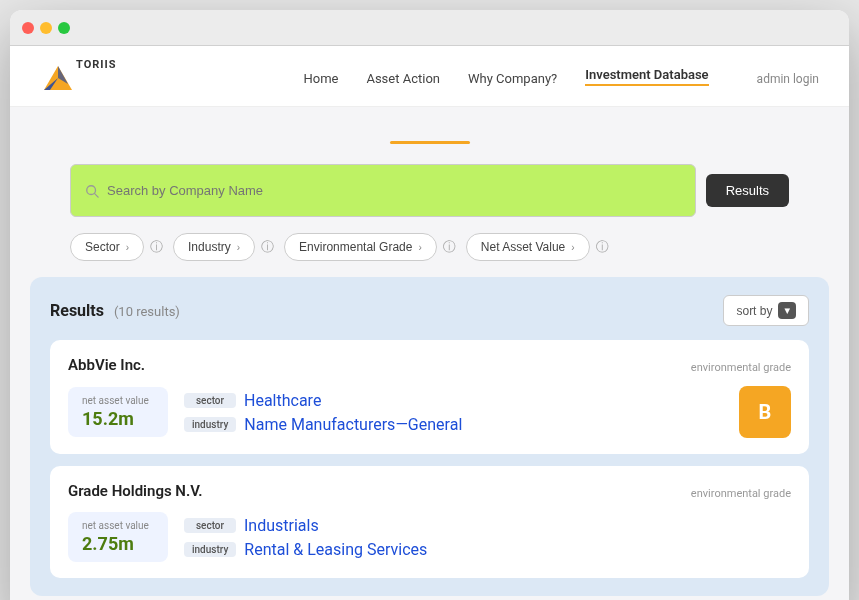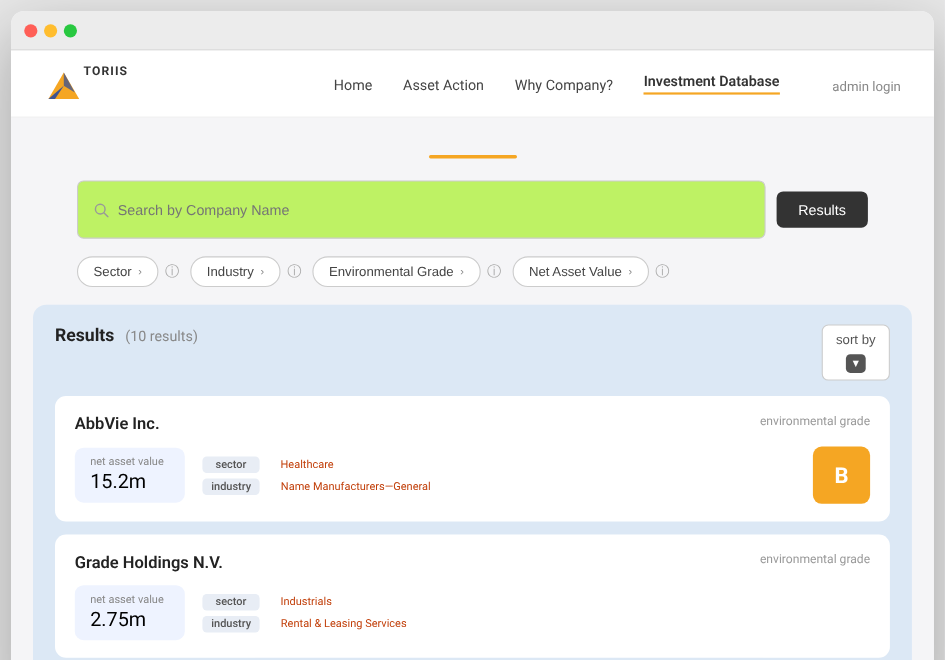--- a/index.html
+++ b/index.html
@@ -186,20 +186,21 @@
 
     
     .results-panel {
       background: #dce8f5;
       margin: 0 20px 20px;
       border-radius: 12px;
       padding: 18px 20px;
     }
     .results-header {
       display: flex;
+      align-items: center;
       justify-content: space-between;
       margin-bottom: 14px;
       gap: 16px;
     }
     .results-title {
       font-size: 16px;
       font-weight: 700;
       color: #222;
     }
     .results-count {
@@ -212,41 +213,40 @@
       display: flex;
       align-items: center;
       gap: 6px;
       background: white;
       border: 1px solid #ccc;
       border-radius: 6px;
       padding: 6px 12px;
       font-size: 12px;
       color: #555;
       cursor: pointer;
-      flex-direction: column;
     }
     .sort-dropdown {
       background: #555;
       color: white;
       border-radius: 4px;
       padding: 2px 6px;
       font-size: 11px;
     }
 
     
     .card {
       background: white;
       border-radius: 10px;
       padding: 16px 18px;
       margin-bottom: 12px;
     }
     .card:last-child { margin-bottom: 0; }
     .card-header {
       display: flex;
-      align-items: flex-start;
+      align-items: flex-end;
       justify-content: space-between;
       margin-bottom: 12px;
     }
     .company-name {
       font-size: 15px;
       font-weight: 600;
       color: #222;
     }
     .env-grade-label {
       font-size: 11px;
@@ -263,22 +263,22 @@
       padding: 8px 14px;
       min-width: 100px;
     }
     .nav-box-label {
       font-size: 10px;
       color: #888;
       margin-bottom: 2px;
     }
     .nav-box-value {
       font-size: 18px;
-      font-weight: 400;
-      color: #000000;
+      font-weight: 700;
+      color: #4d7c0f;
     }
     .meta-info {
       display: flex;
       flex-direction: column;
       gap: 5px;
     }
     .meta-row {
       display: flex;
       align-items: center;
       gap: 8px;
@@ -287,23 +287,22 @@
       background: #e8edf5;
       color: #555;
       font-size: 10px;
       border-radius: 4px;
       padding: 2px 8px;
       font-weight: 500;
       min-width: 52px;
       text-align: center;
     }
     .meta-value {
-      font-size: 10px;
-      color: #c2410c;
-      margin-left: 11px;
+      font-size: 16px;
+      color: #1d4ed8;
     }
     .grade-badge {
       margin-left: auto;
       width: 52px;
       height: 52px;
       border-radius: 8px;
       display: flex;
       align-items: center;
       justify-content: center;
       font-size: 16px;

